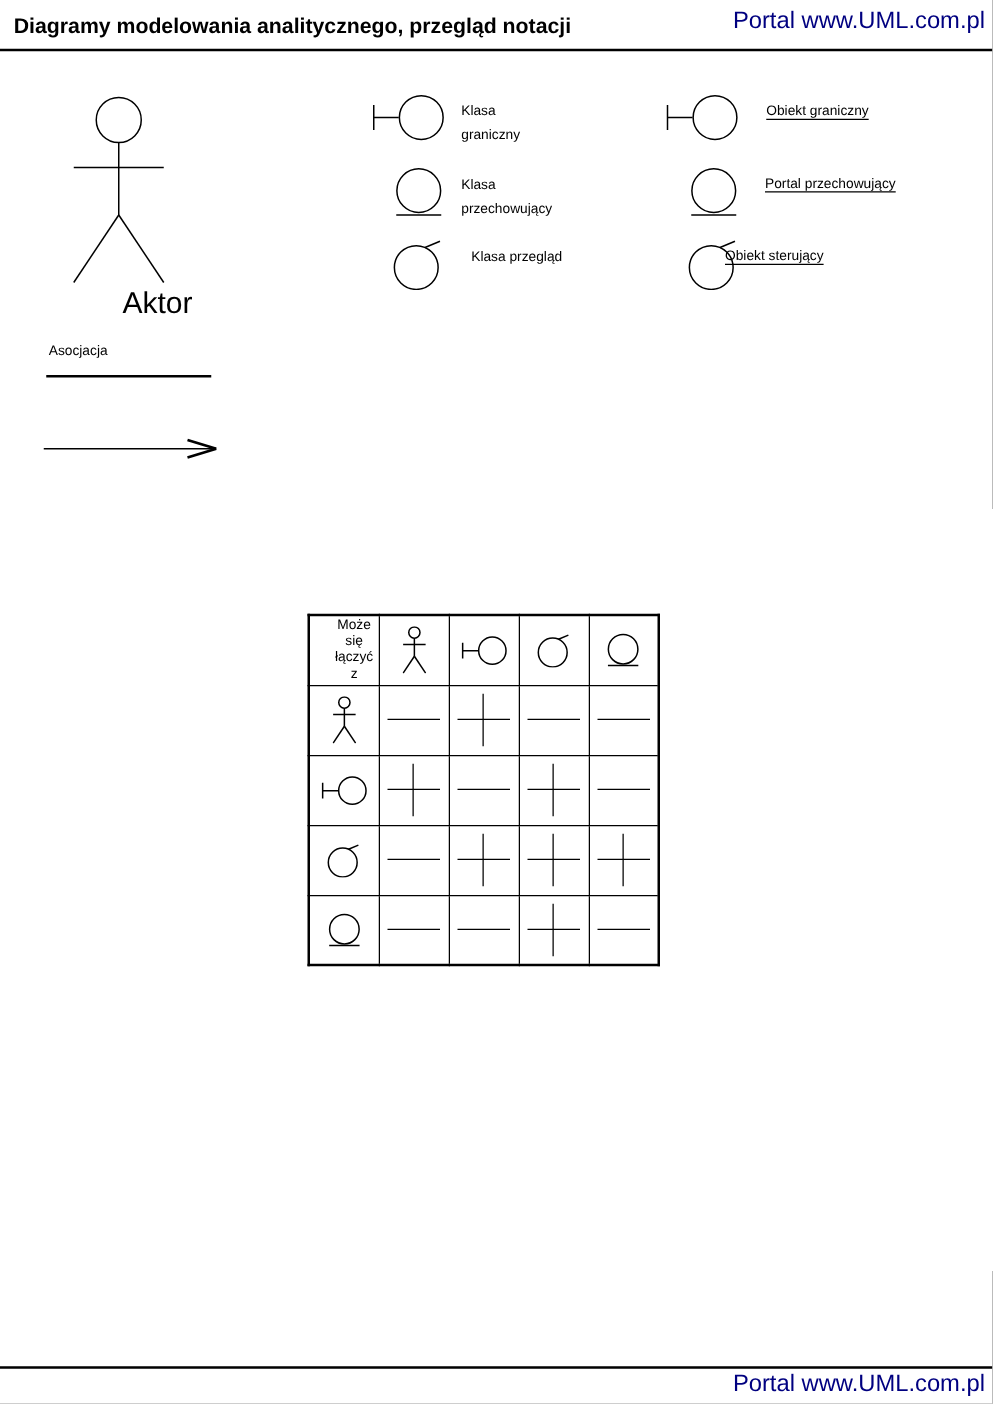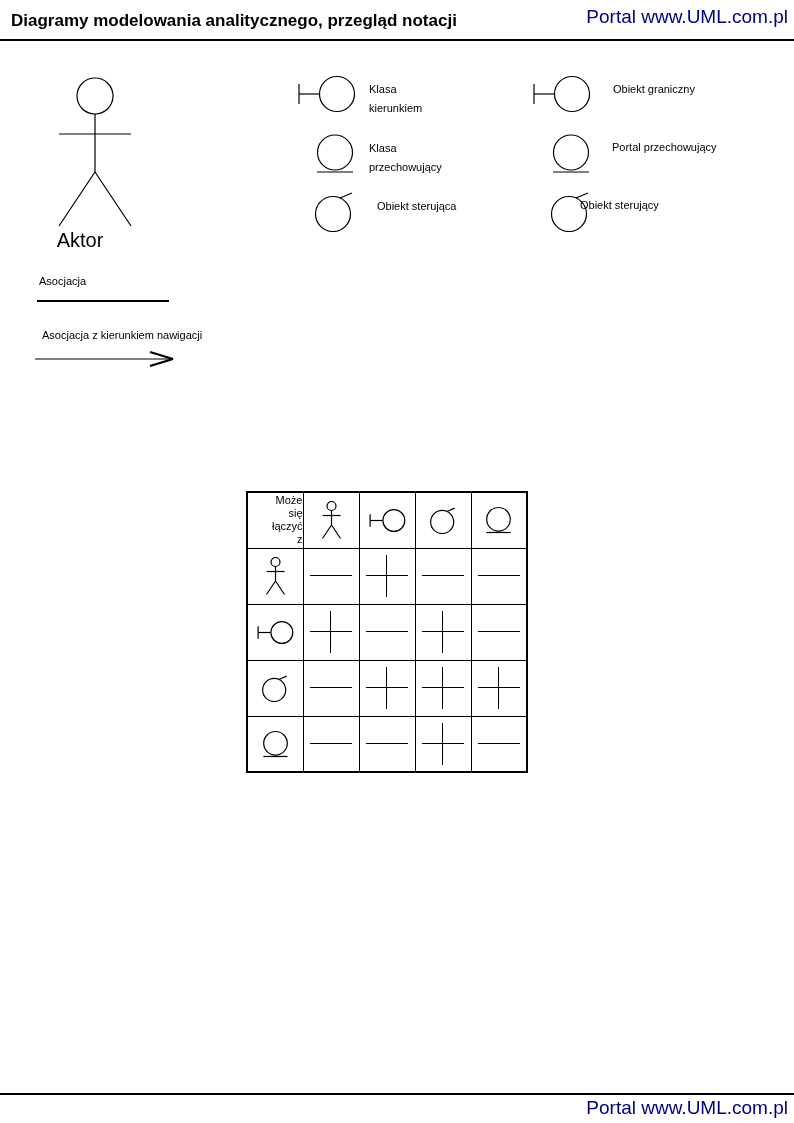--- a/index.html
+++ b/index.html
@@ -19,31 +19,31 @@
   .portal.bottom { top:1097px; }
   .rule { position:absolute; left:0; width:794px; height:2px; background:var(--ink); }
   .rule.header-rule { top:39px; }
   .rule.footer-rule { top:1093px; }
   
   svg line, svg circle, svg path { stroke:var(--ink); fill:none; stroke-width:1.2px; vector-effect:non-scaling-stroke; }
   svg.icon { display:block; }
   
   .lbl { position:absolute; font-size:11px; line-height:19px; white-space:nowrap; }
   .lbl span { display:block; }
-  .lbl.u span { text-underline-offset:3px; }
-  .actor-label { position:absolute; left:34px; top:229px; width:92px; text-align:center; font-size:20px; }
+  .lbl.u span { text-decoration:underline; text-underline-offset:3px; }
+  .actor-label { position:absolute; left:62px; top:229px; width:92px; text-align:right; font-size:24px; }
   
   .assoc-line { position:absolute; left:37px; top:300px; width:132px; height:2px; background:var(--ink); }
   
   table.matrix { position:absolute; left:246px; top:491px; border-collapse:collapse; border:2px solid var(--ink); table-layout:fixed; }
   table.matrix td {
     width:56px; height:56px; border:1px solid var(--ink);
     text-align:center; vertical-align:middle; padding:0;
   }
-  table.matrix td.corner { font-size:11px; line-height:13px; text-align:right; padding-left:16px; }
+  table.matrix td.corner { font-size:11px; line-height:13px; text-align:center; padding-left:16px; }
   table.matrix td.corner span { display:block; }
   table.matrix svg { margin:0 auto; }
   .mark { position:relative; display:block; width:46px; height:46px; margin:0 auto; }
   td.minus .mark::before, td.plus .mark::before {
     content:""; position:absolute; left:2px; right:2px; top:22px; height:1px; background:var(--ink);
   }
   td.plus .mark::after {
     content:""; position:absolute; top:2px; bottom:2px; left:22px; width:1px; background:var(--ink);
   }
 </style>
@@ -84,36 +84,36 @@
   <svg class="icon abs" style="left:57px;top:76px" width="76" height="152" viewBox="0 0 76 152">
       <use href="#sym-actor"></use>
     </svg>
   <div class="actor-label">Aktor</div>
 
   <svg class="icon abs" style="left:296px;top:74px" width="60" height="40" viewBox="0 0 60 40">
       <use href="#sym-boundary"></use>
     </svg>
   <div class="lbl" style="left:369px;top:80px">
     <span>Klasa</span>
-    <span>kierunkiem</span>
+    <span>graniczny</span>
   </div>
 
   <svg class="icon abs" style="left:315px;top:133px" width="40" height="41" viewBox="0 0 40 41">
       <use href="#sym-entity"></use>
     </svg>
   <div class="lbl" style="left:369px;top:139px">
     <span>Klasa</span>
     <span>przechowujący</span>
   </div>
 
   <svg class="icon abs" style="left:313px;top:190px" width="44" height="42" viewBox="0 0 44 42">
       <use href="#sym-control"></use>
     </svg>
   <div class="lbl" style="left:377px;top:197px">
-    <span>Obiekt sterująca</span>
+    <span>Klasa przegląd</span>
   </div>
 
   <svg class="icon abs" style="left:531px;top:74px" width="60" height="40" viewBox="0 0 60 40">
       <use href="#sym-boundary"></use>
     </svg>
   <div class="lbl u" style="left:613px;top:80px">
     <span>Obiekt graniczny</span>
   </div>
 
   <svg class="icon abs" style="left:551px;top:133px" width="40" height="41" viewBox="0 0 40 41">
@@ -128,23 +128,20 @@
     </svg>
   <div class="lbl u" style="left:580px;top:196px">
     <span>Obiekt sterujący</span>
   </div>
 
   <div class="lbl" style="left:39px;top:272px">
     <span>Asocjacja</span>
   </div>
   <div class="assoc-line"></div>
 
-  <div class="lbl" style="left:42px;top:326px">
-    <span>Asocjacja z kierunkiem nawigacji</span>
-  </div>
   <svg class="icon abs" style="left:34px;top:349px" width="142" height="20" viewBox="0 0 142 20">
     <line x1="1" y1="10" x2="136" y2="10"></line>
     <line x1="116" y1="3" x2="139" y2="10" style="stroke-width:2.2px"></line>
     <line x1="116" y1="17" x2="139" y2="10" style="stroke-width:2.2px"></line>
   </svg>
 
   <table class="matrix">
     <tbody>
         <tr>
       <td class="corner">

